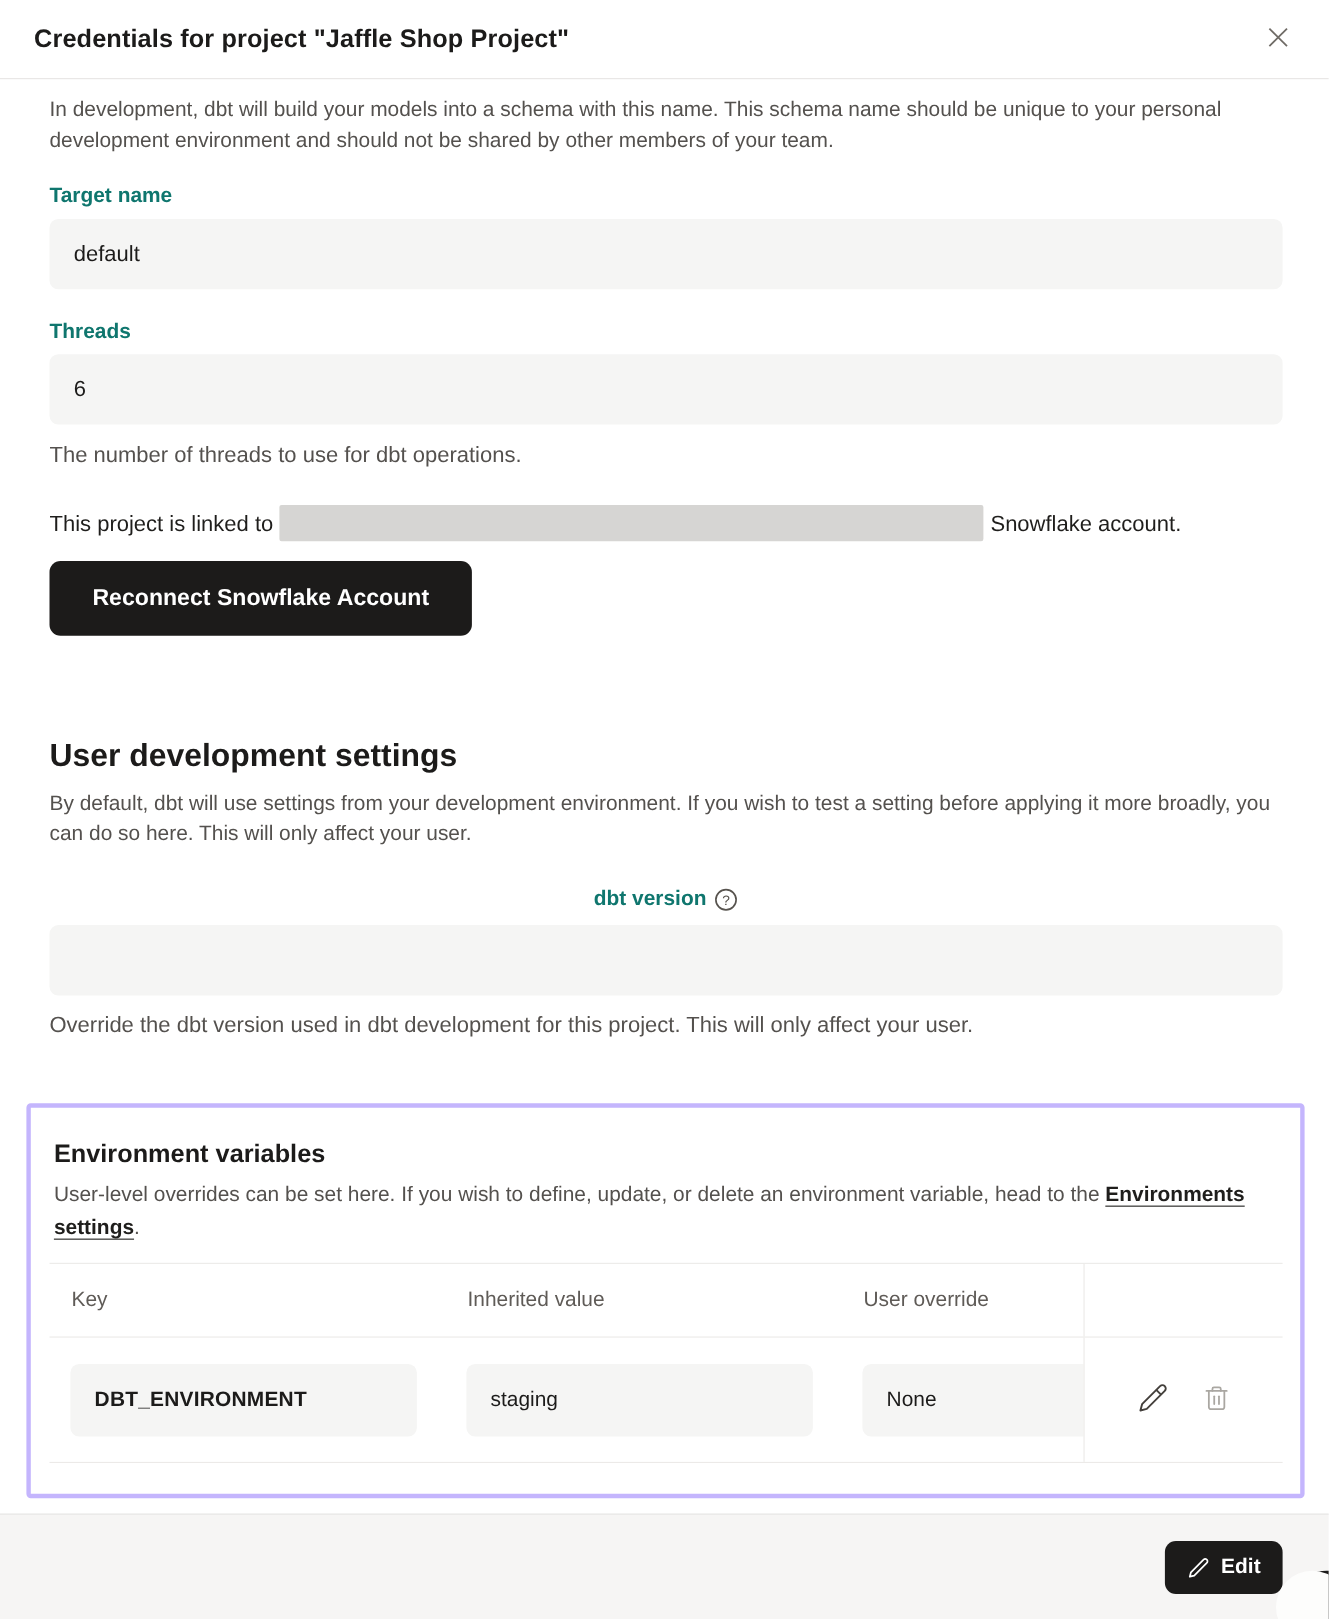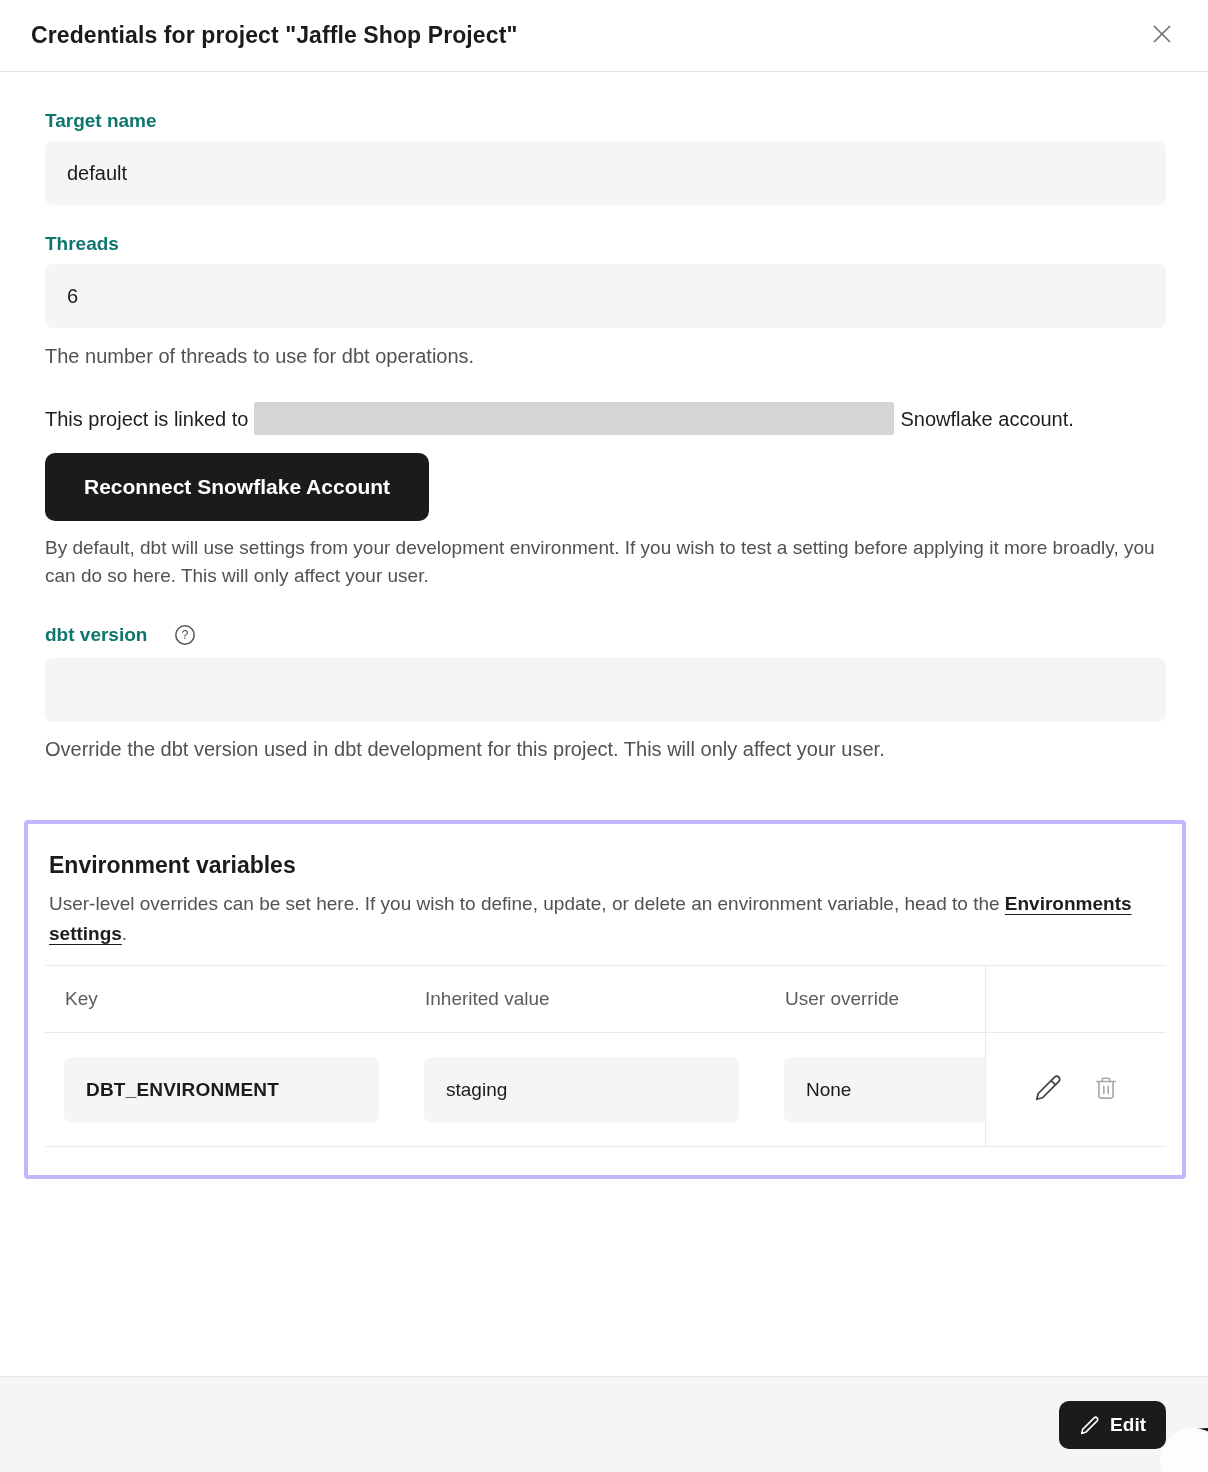--- a/index.html
+++ b/index.html
@@ -44,21 +44,21 @@
     margin-top:14px;
     height:68px; padding:0 39px;
     background:#1c1b1a; color:#ffffff;
     border:none; border-radius:10px;
     font-family:"Liberation Sans",sans-serif;
     font-size:21px; font-weight:700; cursor:pointer;
     display:inline-flex; align-items:center;
   }
   .section-heading { margin-top:93px; font-size:29px; font-weight:700; color:#1c1b1a; }
   .section-desc { margin-top:13px; font-size:19px; line-height:28px; color:#54514e; }
-  .label-row { display:flex; align-items:center; gap:27px; margin-top:34px; }
+  .label-row { display:flex; align-items:center; gap:7px; margin-top:34px;justify-content:center; }
   .label-row .field-label { margin-top:0; }
   
   .env-box {
     margin:59px -20px 0 -21px;
     border:4px solid #c4b5fd; border-radius:4px;
     padding:28px 16px 28px 17px;
   }
   .env-inner { padding-left:4px; padding-right:4px; }
   .env-heading { font-size:23px; font-weight:700; color:#1c1b1a; }
   .env-desc { margin-top:10px; font-size:19px; line-height:30px; color:#54514e; }
@@ -125,32 +125,34 @@
       <svg width="28" height="28" viewBox="0 0 28 28" fill="none" stroke="#6f6b66" stroke-width="1.6">
         <line x1="6" y1="6" x2="22" y2="22"></line>
           <line x1="22" y1="6" x2="6" y2="22"></line>
       </svg>
     </span>
   </button>
 </div>
 
 <div class="content">
 
+  <p class="desc">In development, dbt will build your models into a schema with this name. This schema name should be unique to your personal development environment and should not be shared by other members of your team.</p>
 
   <label class="field-label">Target name</label>
   <input class="text-input" type="text" value="default" style="">
 
   <label class="field-label" style="margin-top:28px">Threads</label>
   <input class="text-input" type="text" value="6" style="">
   <p class="helper">The number of threads to use for dbt operations.</p>
 
   <p class="linked-line"><span>This project is linked to</span><span class="redaction"></span><span>Snowflake account.</span></p>
 
   <button class="btn-dark">Reconnect Snowflake Account</button>
 
+  <h2 class="section-heading">User development settings</h2>
   <p class="section-desc">By default, dbt will use settings from your development environment. If you wish to test a setting before applying it more broadly, you can do so here. This will only affect your user.</p>
 
   <div class="label-row">
     <label class="field-label">dbt version</label>
     <span style="display:flex;cursor:pointer;">
       <svg width="22" height="22" viewBox="0 0 22 22" fill="none">
         <circle cx="11" cy="11" r="9.2" stroke="#57534e" stroke-width="1.5"></circle>
         <text x="11" y="15.4" text-anchor="middle" font-family="Liberation Sans, sans-serif" font-size="12.5" fill="#57534e">?</text>
       </svg>
     </span>

